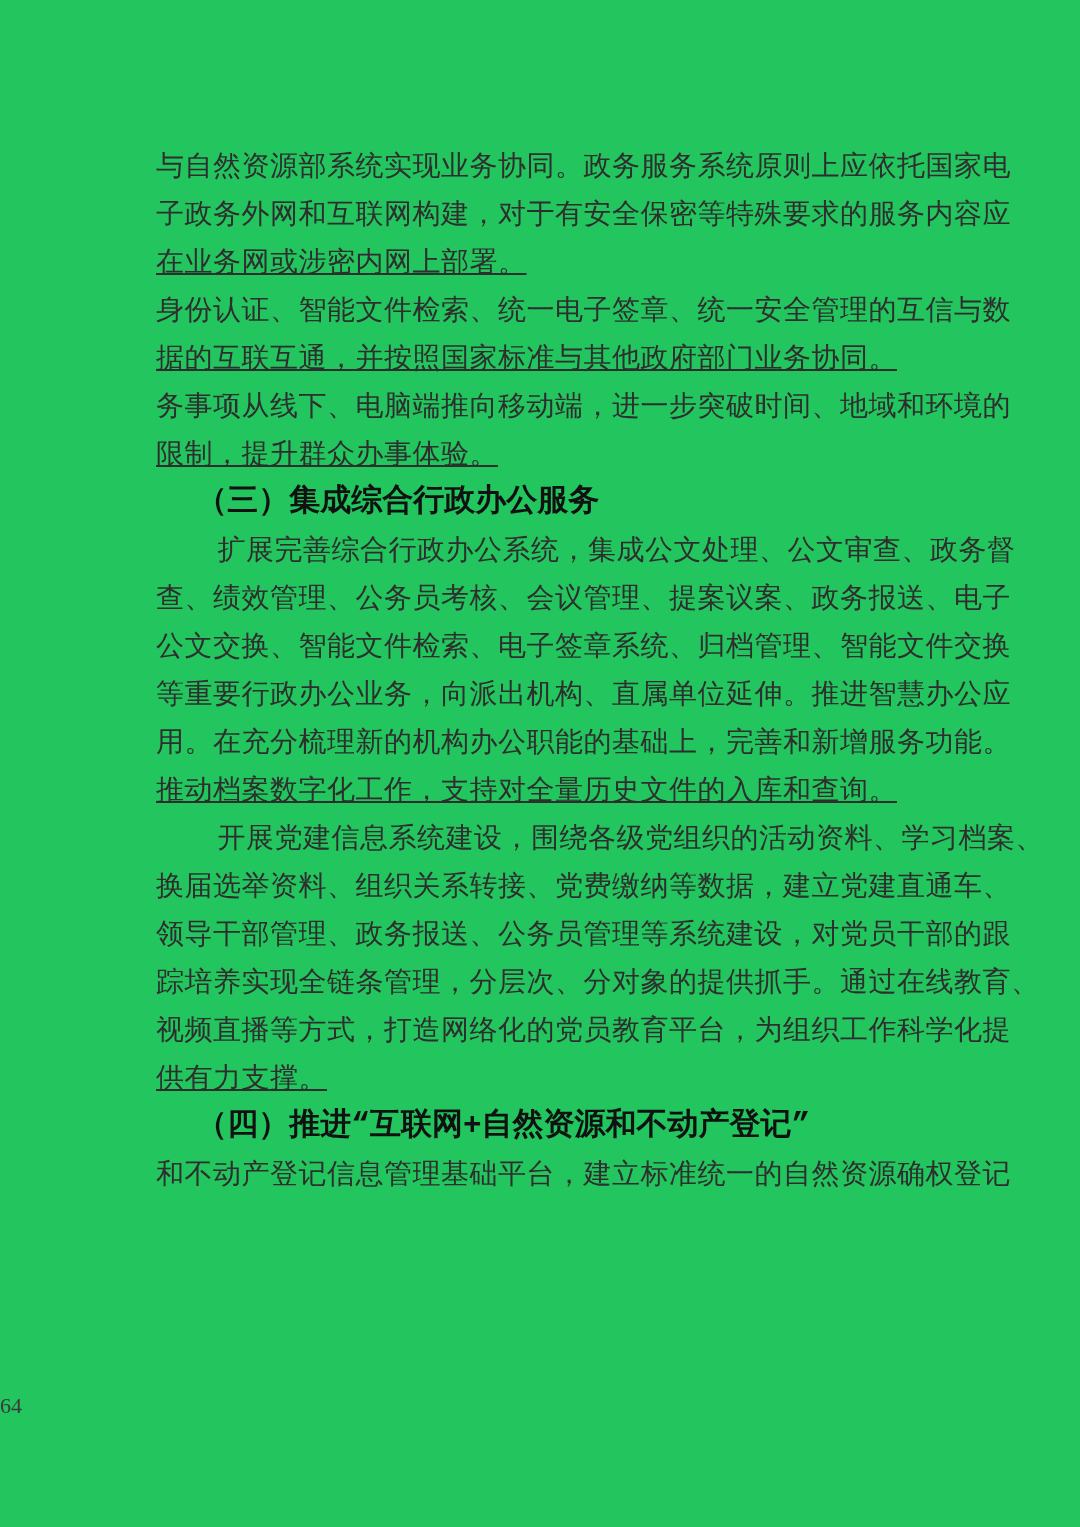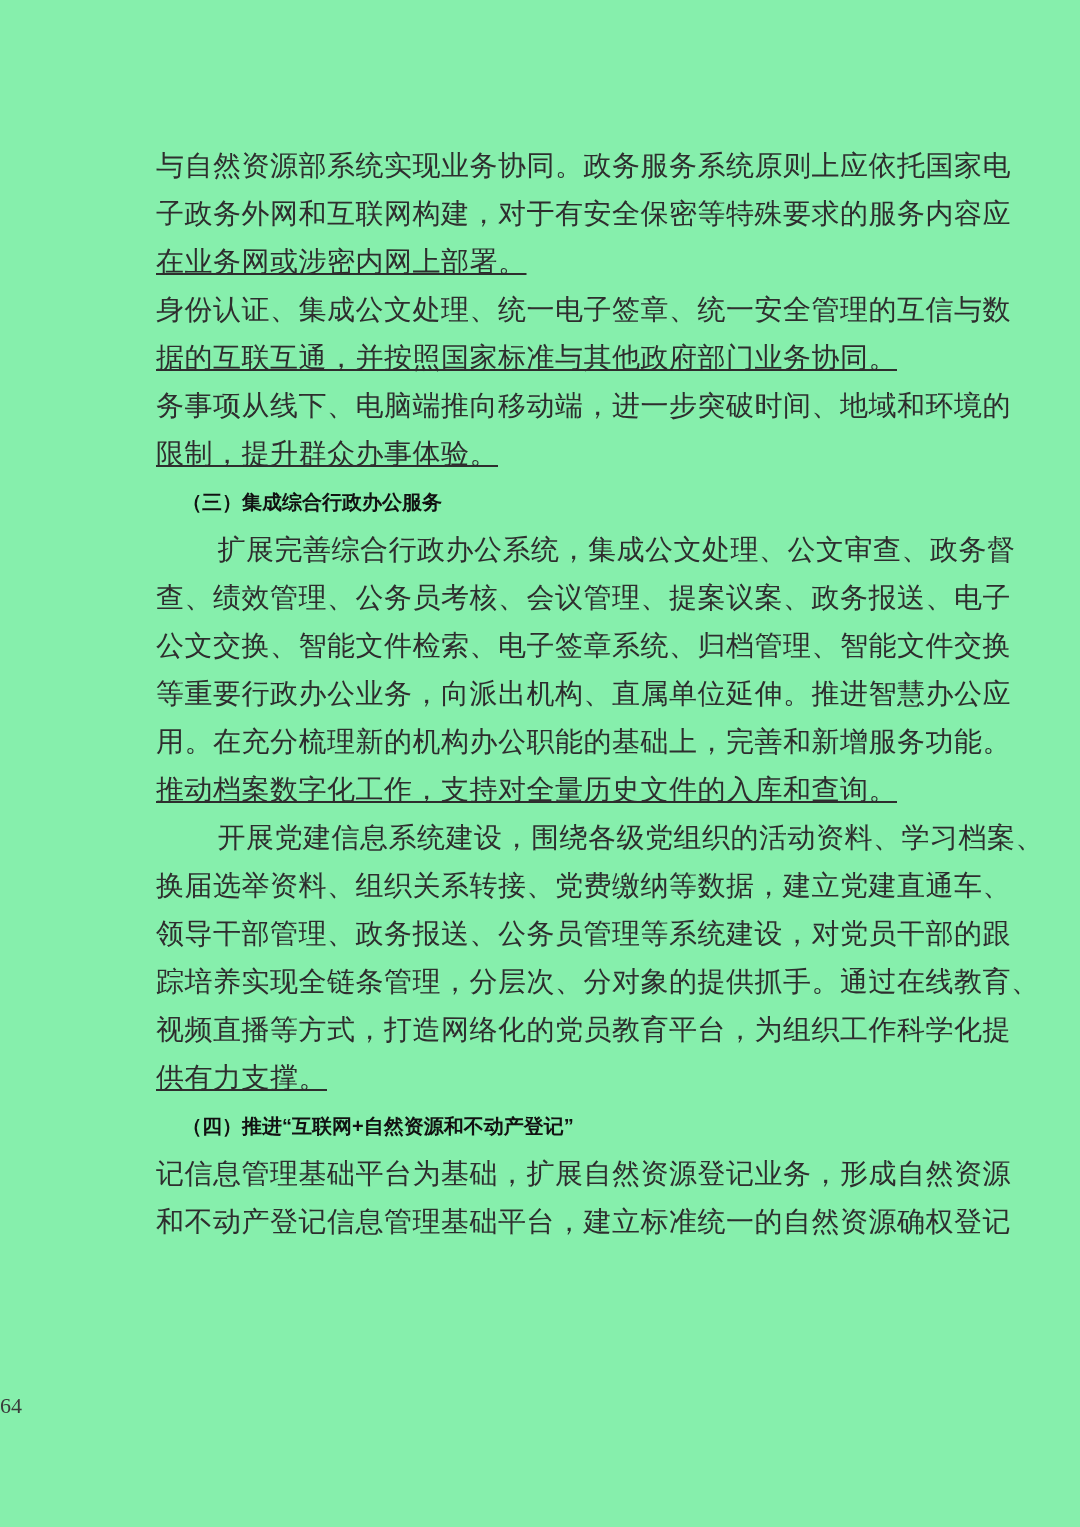--- a/index.html
+++ b/index.html
@@ -4,21 +4,21 @@
 <style>
   html, body {
     margin: 0;
     padding: 0;
     background: #ffffff;
   }
   .page {
     position: relative;
     width: 1080px;
     height: 1527px;
-    background: #86efac;
+    background: #22c55e;
     overflow: hidden;
     font-family: "Liberation Serif", "DejaVu Serif", serif;
     color: #2e2e2e;
   }
   .text-area {
     position: absolute;
     left: 156px;
     top: 142px;
     width: 774px;
   }
@@ -34,23 +34,23 @@
   }
   .line.para-end {
     text-align: left;
     text-align-last: left;
     text-decoration: underline;
   }
   .line.indent {
     text-indent: 2.2em;
   }
   .heading {
-    font-family: Liberation Sans, sans-serif;
+    font-family: Liberation Mono, monospace;
     font-weight: bold;
-    font-size: 20px;
+    font-size: 31px;
     line-height: 48px;
     height: 48px;
     color: #111111;
     text-indent: 1.3em;
     white-space: nowrap;
   }
   .page-number {
     position: absolute;
     top: 1393px;
     left: 0;
@@ -61,35 +61,34 @@
   }
 </style>
 </head>
 <body>
 
 <div class="page">
   <main class="text-area" id="doc-body">
       <div class="line">与自然资源部系统实现业务协同。政务服务系统原则上应依托国家电</div>
       <div class="line">子政务外网和互联网构建，对于有安全保密等特殊要求的服务内容应</div>
       <div class="line para-end">在业务网或涉密内网上部署。</div>
-      <div class="line">身份认证、集成公文处理、统一电子签章、统一安全管理的互信与数</div>
+      <div class="line">身份认证、智能文件检索、统一电子签章、统一安全管理的互信与数</div>
       <div class="line para-end">据的互联互通，并按照国家标准与其他政府部门业务协同。</div>
       <div class="line">务事项从线下、电脑端推向移动端，进一步突破时间、地域和环境的</div>
       <div class="line para-end">限制，提升群众办事体验。</div>
       <div class="heading">（三）集成综合行政办公服务</div>
       <div class="line indent">扩展完善综合行政办公系统，集成公文处理、公文审查、政务督</div>
       <div class="line">查、绩效管理、公务员考核、会议管理、提案议案、政务报送、电子</div>
       <div class="line">公文交换、智能文件检索、电子签章系统、归档管理、智能文件交换</div>
       <div class="line">等重要行政办公业务，向派出机构、直属单位延伸。推进智慧办公应</div>
       <div class="line">用。在充分梳理新的机构办公职能的基础上，完善和新增服务功能。</div>
       <div class="line para-end">推动档案数字化工作，支持对全量历史文件的入库和查询。</div>
       <div class="line indent">开展党建信息系统建设，围绕各级党组织的活动资料、学习档案、</div>
       <div class="line">换届选举资料、组织关系转接、党费缴纳等数据，建立党建直通车、</div>
       <div class="line">领导干部管理、政务报送、公务员管理等系统建设，对党员干部的跟</div>
       <div class="line">踪培养实现全链条管理，分层次、分对象的提供抓手。通过在线教育、</div>
       <div class="line">视频直播等方式，打造网络化的党员教育平台，为组织工作科学化提</div>
       <div class="line para-end">供有力支撑。</div>
       <div class="heading">（四）推进“互联网+自然资源和不动产登记”</div>
-      <div class="line">记信息管理基础平台为基础，扩展自然资源登记业务，形成自然资源</div>
       <div class="line">和不动产登记信息管理基础平台，建立标准统一的自然资源确权登记</div>
     </main>
   <div class="page-number">64</div>
 </div>
 
 </body></html>

